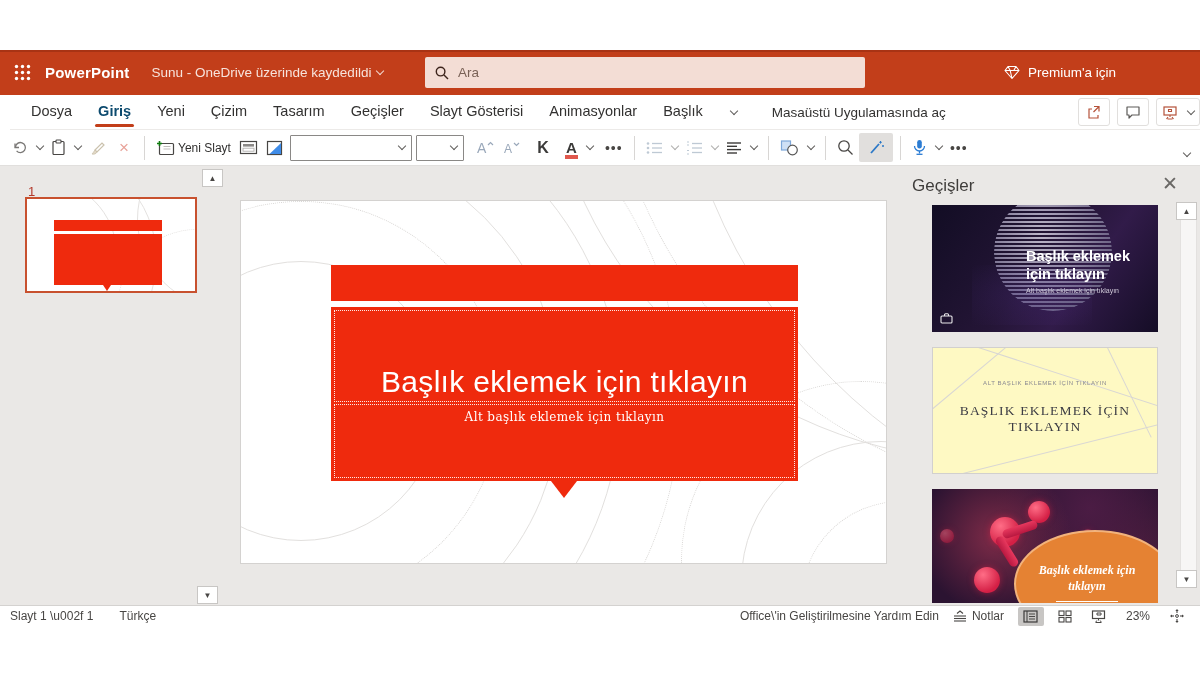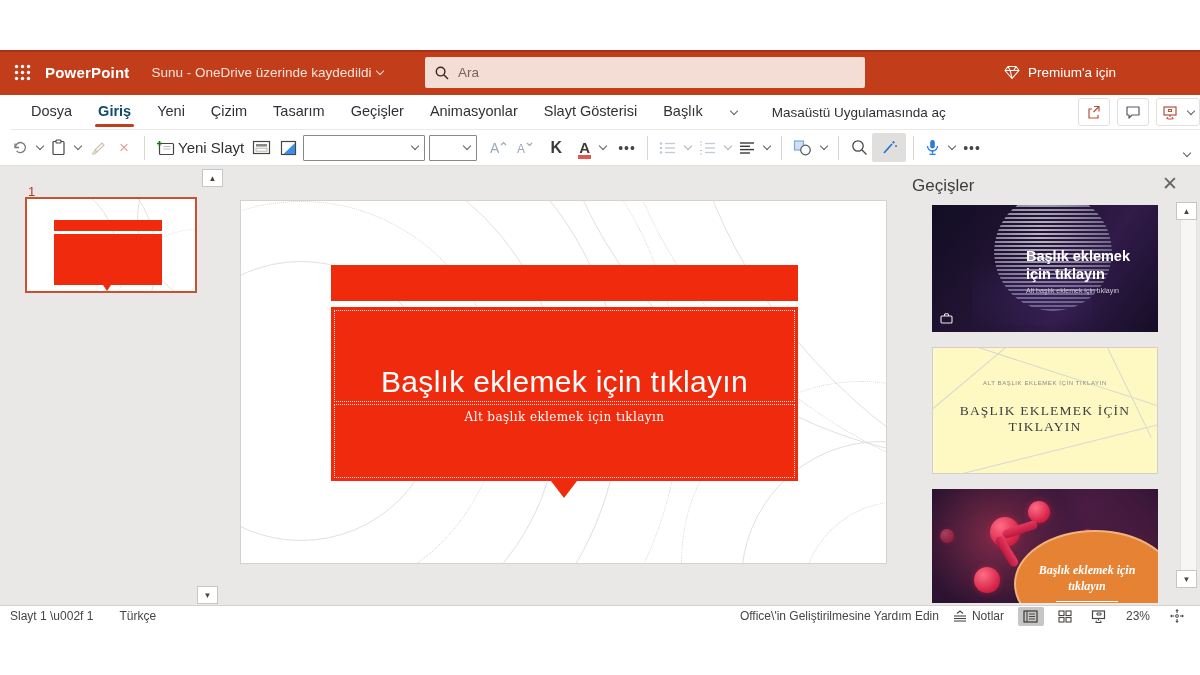--- a/index.html
+++ b/index.html
@@ -40,21 +40,21 @@
   .tr-actions { position:absolute; right:10px; top:3px; display:flex; gap:7px; }
   .tr-btn { height:28px; min-width:32px; border:1px solid #e1dfdd; border-radius:3px;
     display:flex; align-items:center; justify-content:center; gap:4px; background:#fff; cursor:pointer; padding:0 5px; }
 
   
   .toolbar { position:absolute; left:0; top:130px; width:1200px; height:36px; background:#fff;
     border-bottom:1px solid #e1dfdd; display:flex; align-items:center; padding:0 8px; }
   .tbtn { height:29px; min-width:26px; display:flex; align-items:center; justify-content:center;
     gap:3px; border-radius:2px; padding:0 4px; cursor:pointer; color:#484644; }
   .tbtn.active { background:#e1dfdd; }
-  .tbtn .lbl { font-size:15px; color:#323130; white-space:nowrap; }
+  .tbtn .lbl { font-size:12px; color:#323130; white-space:nowrap; }
   .vsep { width:1px; height:24px; background:#d8d6d4; margin:0 7px; flex:none; }
   .combo { height:26px; border:1px solid #8a8886; border-radius:1px; display:flex;
     align-items:center; justify-content:flex-end; padding:0 6px; margin:0 2px; background:#fff; cursor:pointer; }
   .combo.name { width:122px; }
   .combo.size { width:48px; }
   .boldK { font-size:16px; font-weight:bold; color:#3b3a39; }
   .fcolor { position:relative; font-size:15px; font-weight:bold; color:#3b3a39; line-height:1; }
   .fcolor .bar { position:absolute; left:-1px; right:-1px; bottom:-4px; height:4px; background:#e0584d; }
   .dots { font-size:14px; letter-spacing:1px; color:#484644; }
   .ribbon-collapse { position:absolute; right:10px; bottom:5px; cursor:pointer; }
@@ -191,22 +191,22 @@
     </div>
   </div>
 
   <div class="tabsrow">
     <div class="tab"><span>Dosya</span></div>
     <div class="tab active"><span>Giriş</span><span class="underl"></span></div>
     <div class="tab"><span>Yeni</span></div>
     <div class="tab"><span>Çizim</span></div>
     <div class="tab"><span>Tasarım</span></div>
     <div class="tab"><span>Geçişler</span></div>
+    <div class="tab"><span>Slayt Gösterisi</span></div>
     <div class="tab"><span>Animasyonlar</span></div>
-    <div class="tab"><span>Slayt Gösterisi</span></div>
     <div class="tab"><span>Başlık</span></div>
     <div class="tab-chevbtn">
         <span class="chev"></span>
       </div>
     <div class="open-desktop">Masaüstü Uygulamasında aç</div>
     <div class="tr-actions">
       <div class="tr-btn">
         <svg width="16" height="15" viewBox="0 0 16 15">
           <path d="M6 4 H3 v9 h9 v-3" fill="none" stroke="#b5523a" stroke-width="1.2"></path>
           <path d="M8 1.5 h5 v5 M13 1.5 L7.5 7" fill="none" stroke="#b5523a" stroke-width="1.2"></path>

